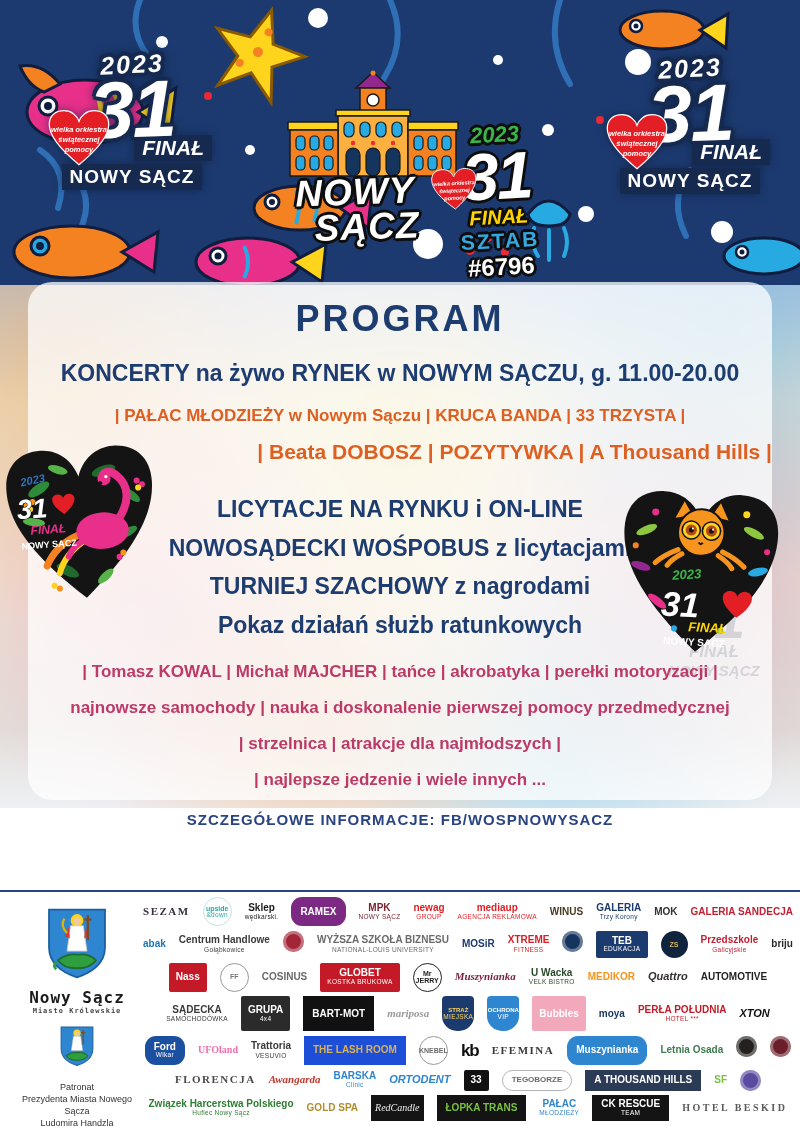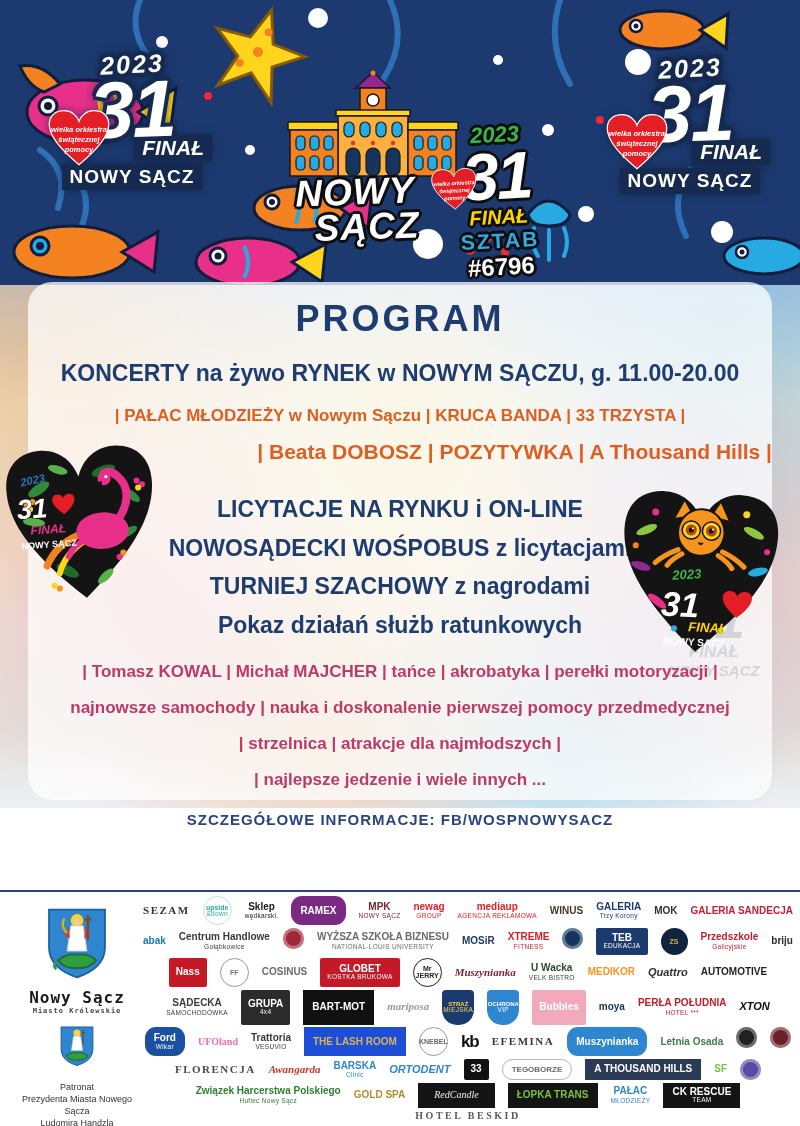--- a/index.html
+++ b/index.html
@@ -91,21 +91,21 @@
     font-size:10px;font-weight:bold;line-height:1.05;text-align:center;}
   .lg .sub{font-size:6.5px;font-weight:normal;letter-spacing:.3px;}
   .lg.serif{font-family:"Liberation Serif",serif;letter-spacing:1.5px;font-size:11px;}
   .lg.script{font-family:"Liberation Serif",serif;font-style:italic;font-size:11px;}
   .lg.italic{font-style:italic;font-size:11px;}
   .lg.spaced{font-family:"Liberation Serif",serif;letter-spacing:2.5px;font-size:10px;text-align:right;}
   .lg.kb{font-size:17px;letter-spacing:-1px;}
   .lg.pill{border-radius:11px;padding:3px 9px;}
   .lg.box{padding:3px 7px;border-radius:2px;}
   .lg.bar{padding:4px 9px;}
-  .lg.barscript{padding:4px 16px;font-family:"Liberation Serif",serif;font-style:italic;font-weight:normal;}
+  .lg.barscript{padding:4px 4px;font-family:"Liberation Serif",serif;font-style:italic;font-weight:normal;}
   .lg.circle{width:27px;height:27px;border-radius:50%;font-size:7px;}
   .lg.outline{border:1px solid;border-radius:12px;padding:2px 9px;font-size:8px;}
   .lg.badge{width:30px;height:33px;border-radius:4px 4px 15px 15px;font-size:6px;padding:1px;}
   .lg.emblem{width:21px;height:21px;border-radius:50%;box-shadow:inset 0 0 0 3px rgba(255,255,255,.35);}
   .lg.stack .sub{margin-top:1px;}
 </style>
 </head>
 <body>
 
 <div class="poster">

